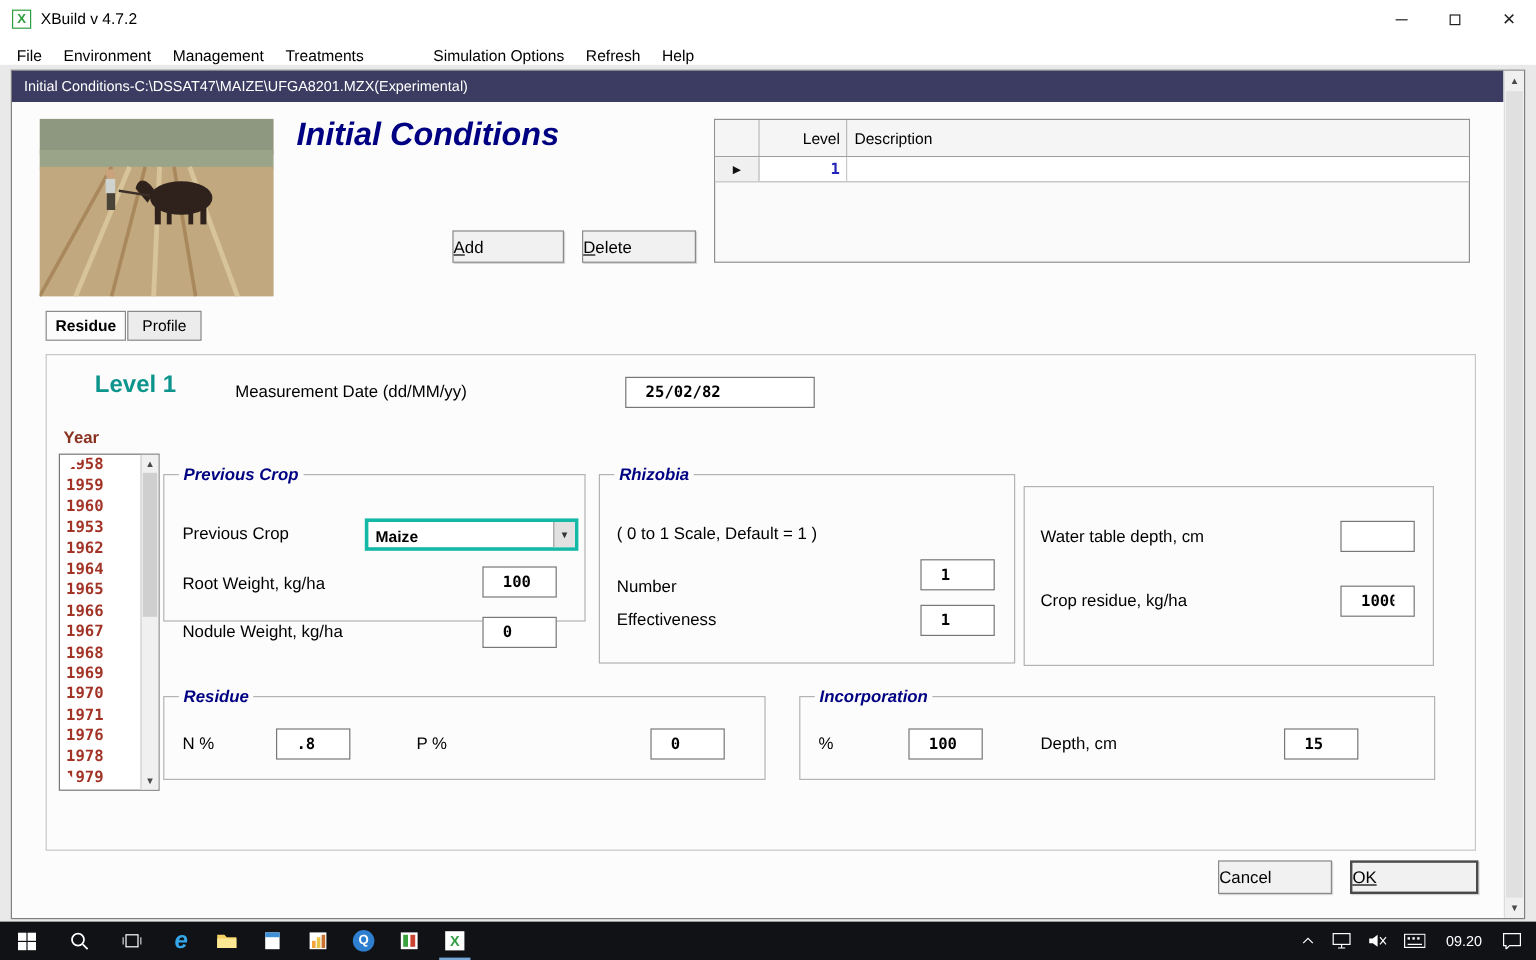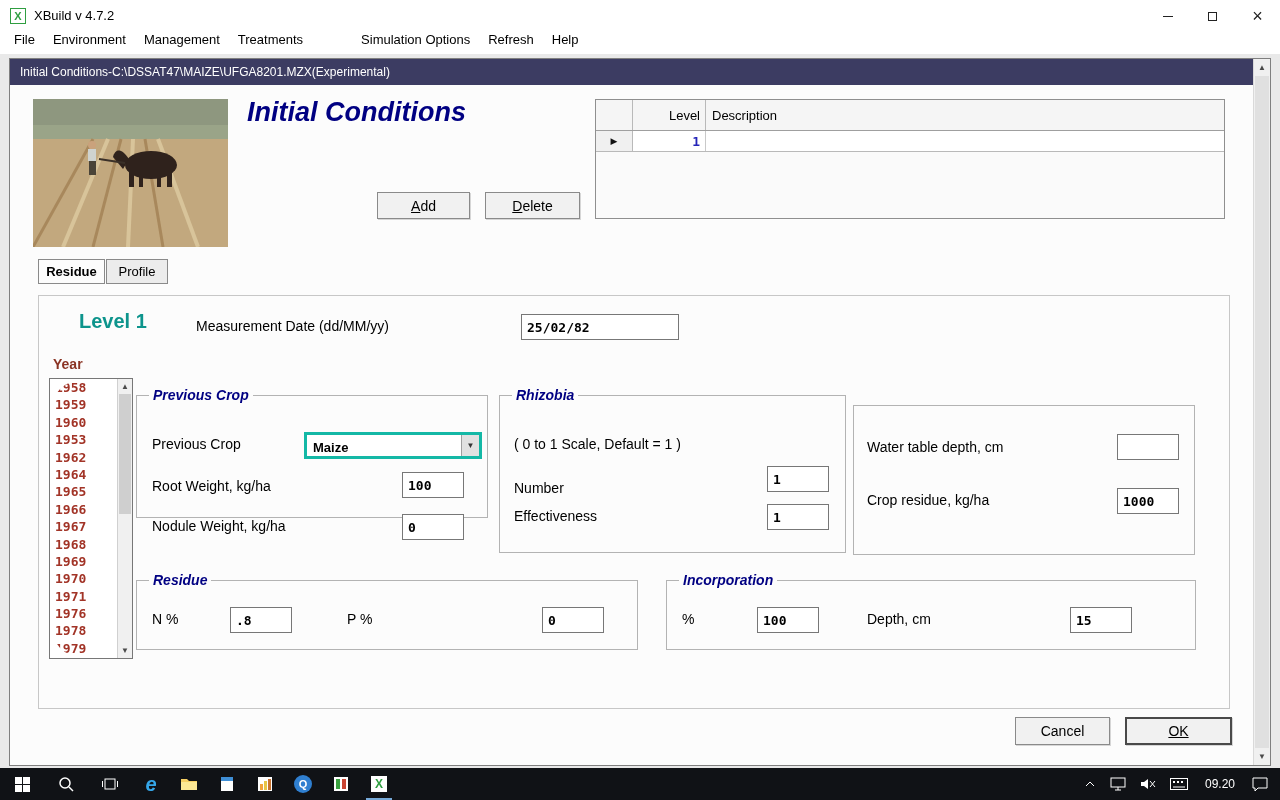--- a/index.html
+++ b/index.html
@@ -12,21 +12,21 @@
               background:#fff; color:#2f9e41; font:700 11px "Liberation Sans",sans-serif;
               display:flex; align-items:center; justify-content:center; }
   .win-title { position:absolute; left:34px; top:0; height:32px; line-height:32px; font-size:13px; }
   .cap-btn { position:absolute; top:0; width:45px; height:32px; display:flex; align-items:center; justify-content:center; }
   .cap-min { right:90px; } .cap-max { right:45px; } .cap-close { right:0; font-size:18px; color:#222; }
   .min-glyph { width:10px; height:1px; background:#222; }
   .max-glyph { width:9px; height:9px; border:1px solid #222; }
 
   
   .menubar { position:absolute; left:0; top:32px; width:1280px; height:22px; background:#fff;
-             display:flex; align-items:flex-start; padding-left:14px; font-size:13px; }
+             display:flex; align-items:flex-end; padding-left:14px; font-size:13px; }
   .menu-item { padding:0 9px; white-space:nowrap; }
   .menubar > .menu-item:first-child { padding-left:0; }
   .menubar > .menu-item:nth-child(5) { margin-left:40px; }
 
   
   .app-bg { position:absolute; left:0; top:54px; width:1280px; height:714px; background:#e9e9e9; }
   .mdi-frame { position:absolute; left:9px; top:58px; width:1262px; height:708px;
                border:1px solid #7f7f7f; background:#fcfcfc; }
   .mdi-titlebar { position:absolute; left:0; top:0; right:17px; height:26px; background:#3c3c62;
                   color:#fff; font-size:12px; display:flex; align-items:center; padding-left:10px; }
@@ -36,21 +36,21 @@
   .sa-up { top:4px; } .sa-down { bottom:4px; }
   .scroll-thumb { position:absolute; left:1px; right:1px; top:17px; bottom:17px; background:#e0e0e0; }
   .mdi-content { position:absolute; left:0; top:26px; right:17px; bottom:0; background:#fcfcfc; }
 
   
   .photo { position:absolute; left:23px; top:14px; width:195px; height:148px; }
   .page-heading { position:absolute; left:237px; top:12px; font-style:italic; font-weight:700;
                   font-size:27px; color:#000082; }
   .btn { position:absolute; height:27px; background:#f1f1f1; border:1px solid #8a8a8a;
          box-shadow:1px 1px 0 rgba(0,0,0,0.15); font-size:14px;
-         display:flex; align-items:center; justify-content:center; }
+         display:flex; align-items:center; justify-content:flex-start; }
   .add-btn { left:367px; top:107px; width:93px; }
   .delete-btn { left:475px; top:107px; width:95px; }
   .u { text-decoration:underline; }
 
   
   .grid { position:absolute; left:585px; top:14px; width:630px; height:120px;
           border:1px solid #8f8f8f; background:#fafafa; }
   .grid-header { height:31px; border-bottom:1px solid #9f9f9f; background:#f5f5f5; display:flex; }
   .gh-sel { width:37px; border-right:1px solid #b9b9b9; }
   .gh-level { width:73px; border-right:1px solid #b9b9b9; display:flex; align-items:center;
@@ -69,21 +69,21 @@
          display:flex; align-items:center; justify-content:center; font-size:13px; }
   .tab-residue { left:28px; width:67px; background:#fcfcfc; font-weight:700; }
   .tab-profile { left:96px; width:62px; background:#ececec; }
 
   
   .panel { position:absolute; left:28px; top:210px; width:1192px; height:414px;
            border:1px solid #c7c7c7; background:#fcfcfc; }
   .level-heading { position:absolute; left:40px; top:14px; font-weight:700; font-size:20px; color:#0d948c; }
   .lbl { position:absolute; font-size:14px; white-space:nowrap; }
   .tbox { position:absolute; border:1px solid #777; background:#fff;
-          font:700 13px "DejaVu Sans Mono",monospace; padding:0 5px; height:26px; }
+          font:700 13px "DejaVu Sans Mono",monospace; padding:0 16px; height:26px; }
   .meas-label { left:157px; top:22px; }
   .meas-input { left:482px; top:18px; width:158px; }
 
   .year-label { position:absolute; left:14px; top:60px; font-weight:700; font-size:14px; color:#8a3323; }
   .year-list { position:absolute; left:10px; top:82px; width:84px; height:281px;
                border:1px solid #777; background:#fff; }
   .year-items { position:absolute; left:1px; top:1px; right:16px; bottom:1px; overflow:hidden;border-radius:31px; }
   .year-item { height:17.4px; line-height:17.5px; padding-left:4px;
                font:700 13px "DejaVu Sans Mono",monospace; color:#a23427; }
   .year-scroll { position:absolute; right:0; top:0; width:15px; height:100%; background:#f0f0f0;

